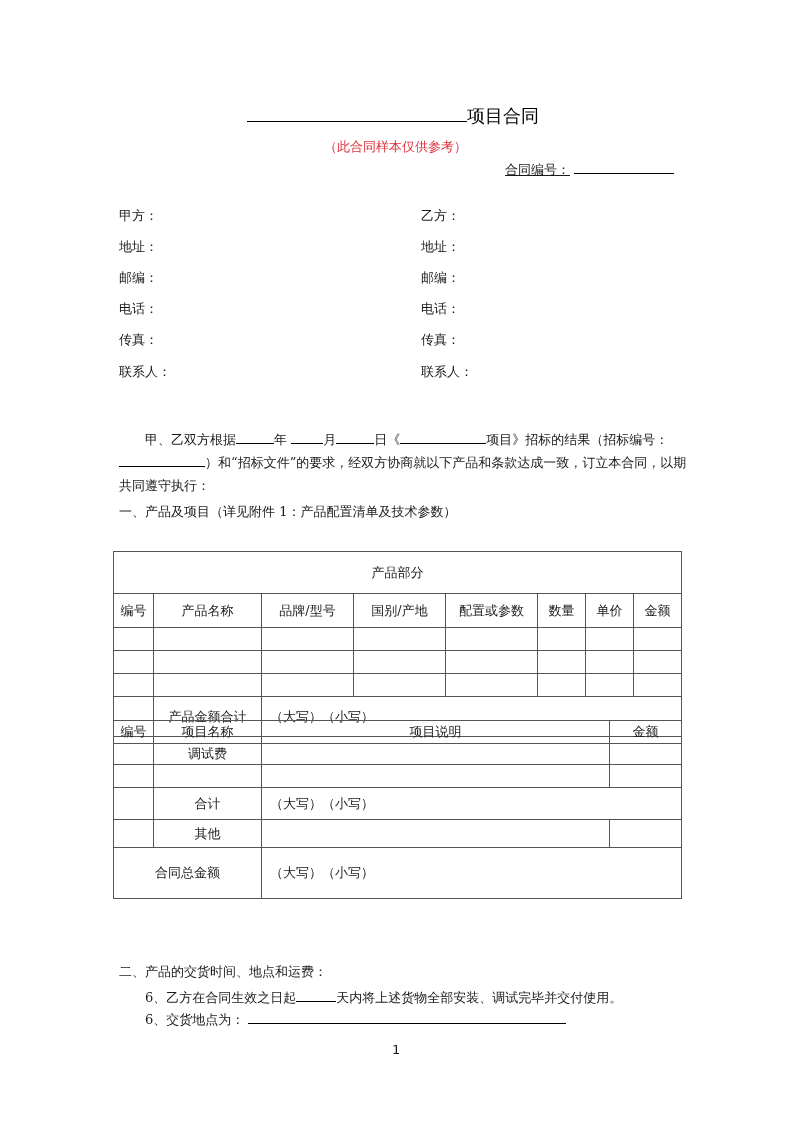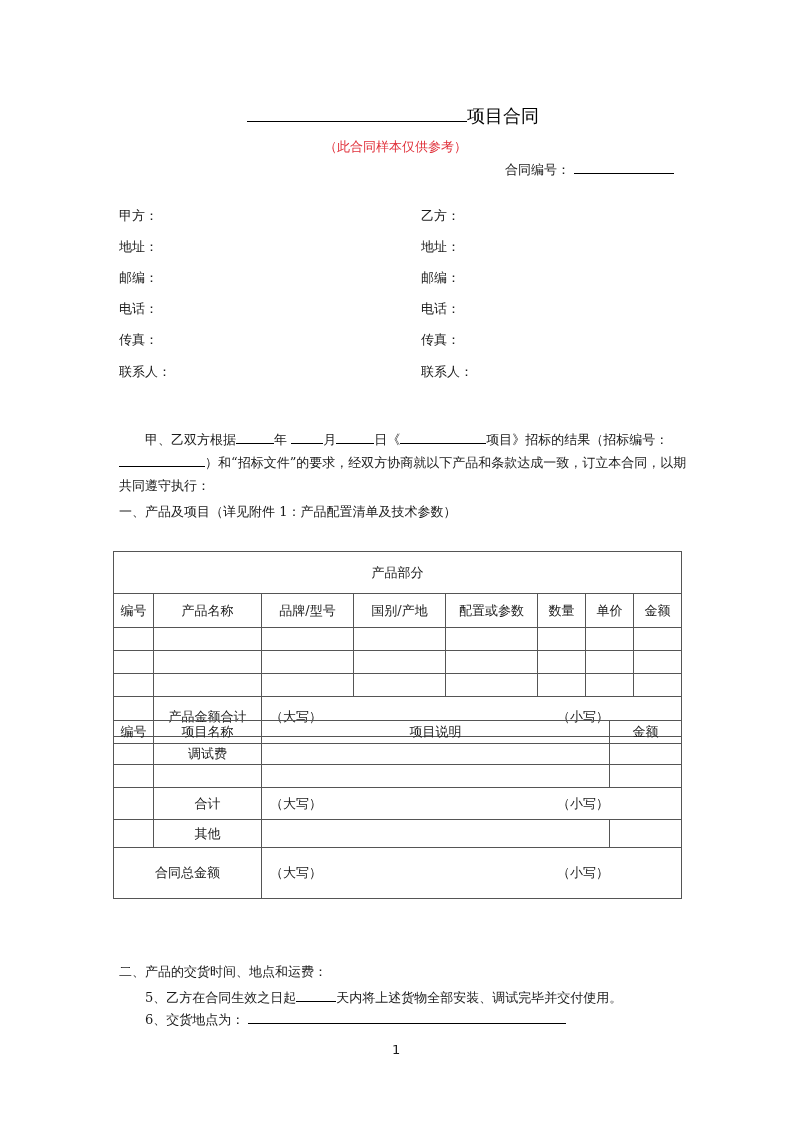--- a/index.html
+++ b/index.html
@@ -2,26 +2,26 @@
 <html><head>
 <meta charset="utf-8">
 <style>
   html, body { margin: 0; padding: 0; background: #ffffff; }
   body { width: 794px; height: 1123px; position: relative; overflow: hidden;
          font-family: "DejaVu Serif", "Liberation Serif", serif; color: #1a1a1a; font-size: 13px; }
   .abs { position: absolute; white-space: nowrap; }
   .title { left: 247px; top: 104px; font-family: "DejaVu Sans", "Liberation Sans", sans-serif; font-size: 18px; color: #000; }
   .blank { display: inline-block; border-bottom: 1px solid #000; vertical-align: baseline; }
   .note { left: 324px; top: 138px; color: #e0303a; font-size: 13px; }
-  .contract-no { left: 505px; top: 161px; }
+  .contract-no { left: 505px; top: 161px; text-decoration: underline; }
   .party { font-size: 13px; }
   .para { left: 119px; width: 570px; white-space: normal; line-height: 23px; font-size: 13px; }
   table.grid { position: absolute; left: 113px; border-collapse: collapse; table-layout: fixed; font-size: 13px; }
   table.grid td { border: 1px solid #555; text-align: center; padding: 0; overflow: hidden; }
-  .split { display: flex; justify-content: space-between; padding: 0 72px 0 8px; }
+  .split { display: flex; padding: 0 72px 0 8px; }
   .pagenum { left: 392px; top: 1042px; font-family: "DejaVu Sans", "Liberation Sans", sans-serif; font-size: 13px; }
 </style>
 </head>
 <body>
 
 <div class="abs title">
   <span class="blank" style="width:220px"></span><span>项目合同</span>
 </div>
 <div class="abs note">（此合同样本仅供参考）</div>
 <div class="abs contract-no">
@@ -163,19 +163,19 @@
             <span>（大写）</span>
             <span>（小写）</span>
           </div>
         </td>
   </tr>
 </tbody>
   </table>
 
 <div class="abs" style="left:119px;top:963px">二、产品的交货时间、地点和运费：</div>
 <div class="abs" style="left:145px;top:989px">
-  <span>5、乙方在合同生效之日起</span><span class="blank" style="width:40px"></span><span>天内将上述货物全部安装、调试完毕并交付使用。</span>
+  <span>6、乙方在合同生效之日起</span><span class="blank" style="width:40px"></span><span>天内将上述货物全部安装、调试完毕并交付使用。</span>
 </div>
 <div class="abs" style="left:145px;top:1011px">
   <span>6、交货地点为：</span><span class="blank" style="width:318px;margin-left:4px"></span>
 </div>
 
 <div class="abs pagenum">1</div>
 
 </body></html>

